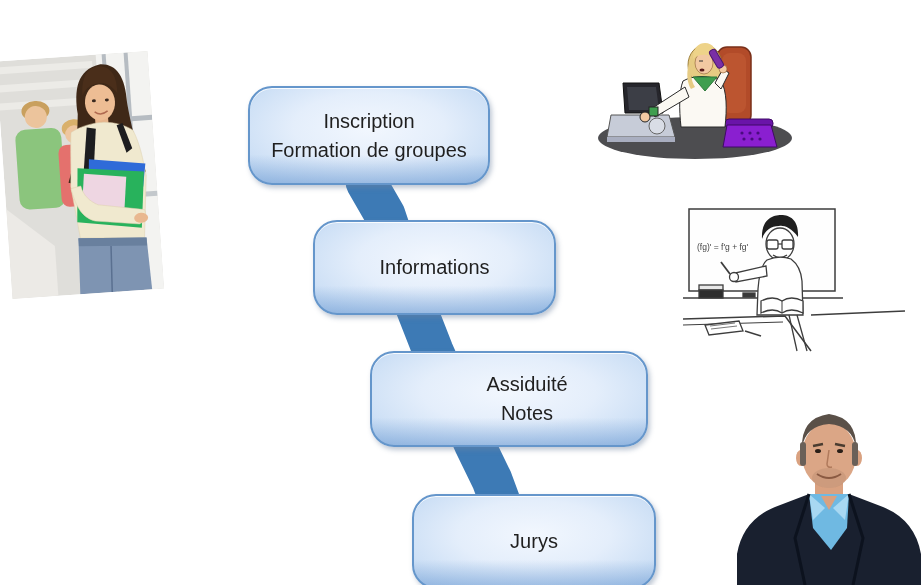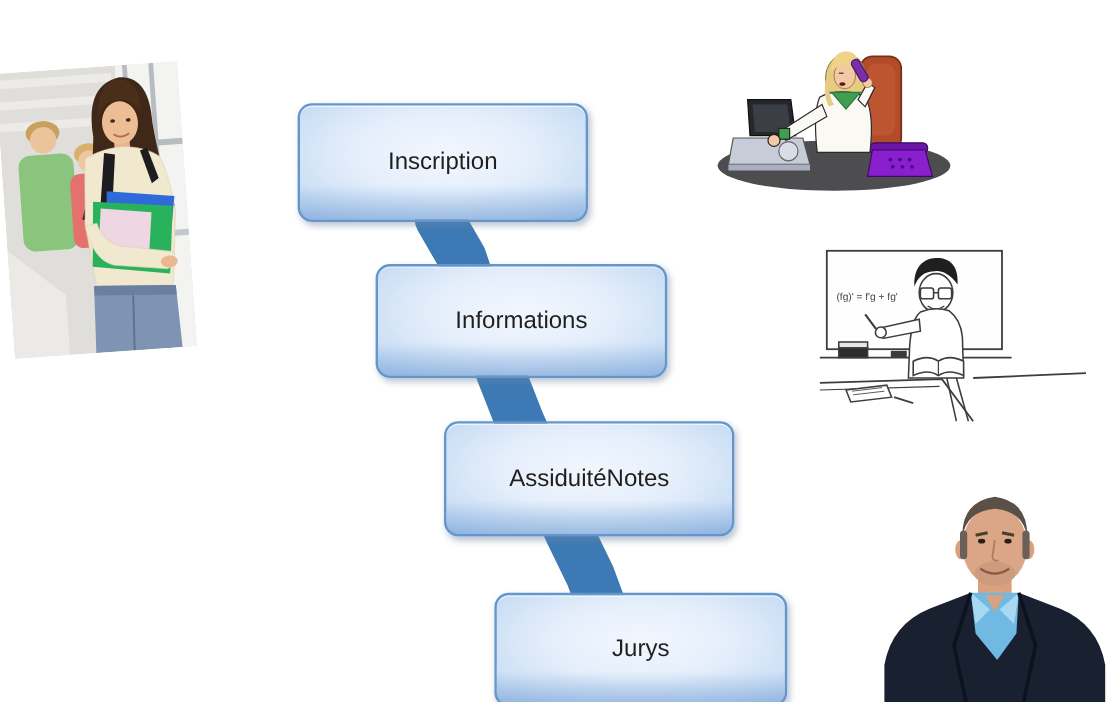--- a/index.html
+++ b/index.html
@@ -4,48 +4,49 @@
 <style>
   html,body{margin:0;padding:0;background:#ffffff;}
   .canvas{
     position:relative;width:924px;height:585px;background:#ffffff;overflow:hidden;
     font-family:"Liberation Sans", sans-serif;
   }
   .band-svg{position:absolute;left:0;top:0;z-index:1;}
   .img-wrap{position:absolute;z-index:1;}
   .step-box{
     position:absolute;z-index:2;
-    border:2px solid #6596cb;border-radius:12px;
+    border:2px solid #6596cb;border-radius:24px;
     background:
       linear-gradient(180deg, rgba(130,170,220,0) 70%, rgba(110,155,210,.55) 100%),
       radial-gradient(ellipse at 50% 42%, #f2f7fe 0%, #e4eefb 45%, #cfe1f6 75%, #b9d3f0 100%);
     box-shadow:2px 3px 5px rgba(110,130,160,.45), inset 0 1px 0 rgba(255,255,255,.85);
-    display:flex;flex-direction:row;justify-content:center;align-items:center;
+    display:flex;flex-direction:column;justify-content:center;align-items:center;
     text-align:left;color:#1f1f1f;font-size:20px;line-height:29px;
   }
   .step-line{white-space:nowrap;}
 </style>
 </head>
 <body>
 
 <div class="canvas">
 
   <svg class="band-svg" width="924" height="585" viewBox="0 0 924 585">
     <polyline points="368,140 366,182 385,215 415,305 433,351 474,443 492,480 506,518" fill="none" stroke="#3d7ab5" stroke-width="41" stroke-linejoin="round"></polyline>
   </svg>
 
   <div class="step-box" style="left:248px;top:86px;width:238px;height:95px;">
     <div class="step-line">Inscription</div>
+    <div class="step-line">Formation de groupes</div>
   </div>
 
   <div class="step-box" style="left:313px;top:220px;width:239px;height:91px;">
     <div class="step-line">Informations</div>
   </div>
 
-  <div class="step-box" style="left:370px;top:351px;width:238px;height:92px;">
+  <div class="step-box" style="left:370px;top:351px;width:238px;height:92px;padding-left:36px;">
     <div class="step-line">Assiduité</div>
     <div class="step-line">Notes</div>
   </div>
 
   <div class="step-box" style="left:412px;top:494px;width:240px;height:91px;">
     <div class="step-line">Jurys</div>
     <div class="step-line"></div>
   </div>
 
   <div class="img-wrap" style="left:4px;top:56px;width:152px;height:238px;transform:rotate(-4deg);">

